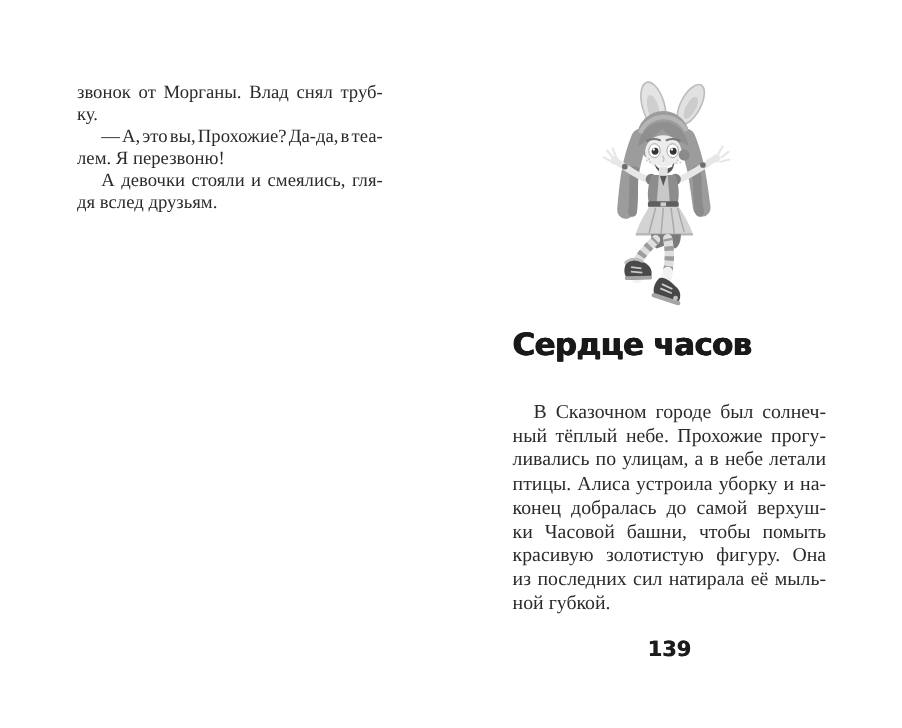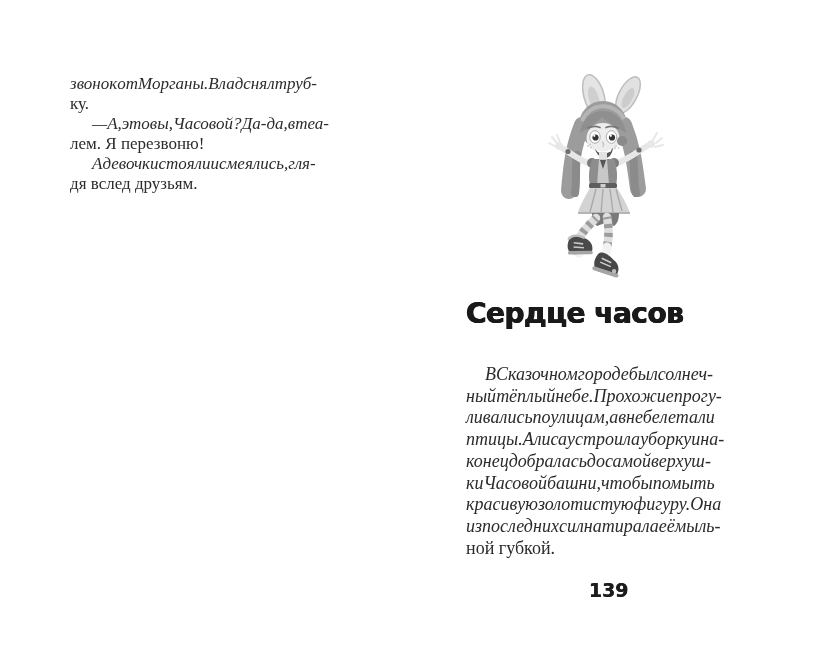--- a/index.html
+++ b/index.html
@@ -11,21 +11,21 @@
     overflow:hidden;
     font-family:"Liberation Serif", serif;
     color:#2b2b2b;
   }
   .textblock{position:absolute;}
   #left-text{left:70px;top:74px;width:278px;}
   #left-text .line{font-size:17px;line-height:20px;}
   #right-text{left:466px;top:364px;width:285px;}
   #right-text .line{font-size:18px;line-height:21.7px;}
   .line{white-space:nowrap;}
-  .just{display:flex;font-style:italic;}
+  .just{display:flex;justify-content:space-between;}
   #left-text .indent{padding-left:22px;}
   #right-text .indent{padding-left:19px;}
   #chapter-title{
     position:absolute;left:466px;top:297px;width:285px;
     text-align:left;
     font-family:"DejaVu Sans", sans-serif;
     font-weight:bold;
     font-size:28px;line-height:34px;
     color:#191919;
     letter-spacing:-0.5px;
@@ -55,21 +55,21 @@
         <span>Влад</span>
         <span>снял</span>
         <span>труб-</span>
       </div>
     <div class="line">ку.</div>
     <div class="line just indent">
         <span>—</span>
         <span>А,</span>
         <span>это</span>
         <span>вы,</span>
-        <span>Часовой?</span>
+        <span>Прохожие?</span>
         <span>Да-да,</span>
         <span>в</span>
         <span>теа-</span>
       </div>
     <div class="line">лем. Я перезвоню!</div>
     <div class="line just indent">
         <span>А</span>
         <span>девочки</span>
         <span>стояли</span>
         <span>и</span>

